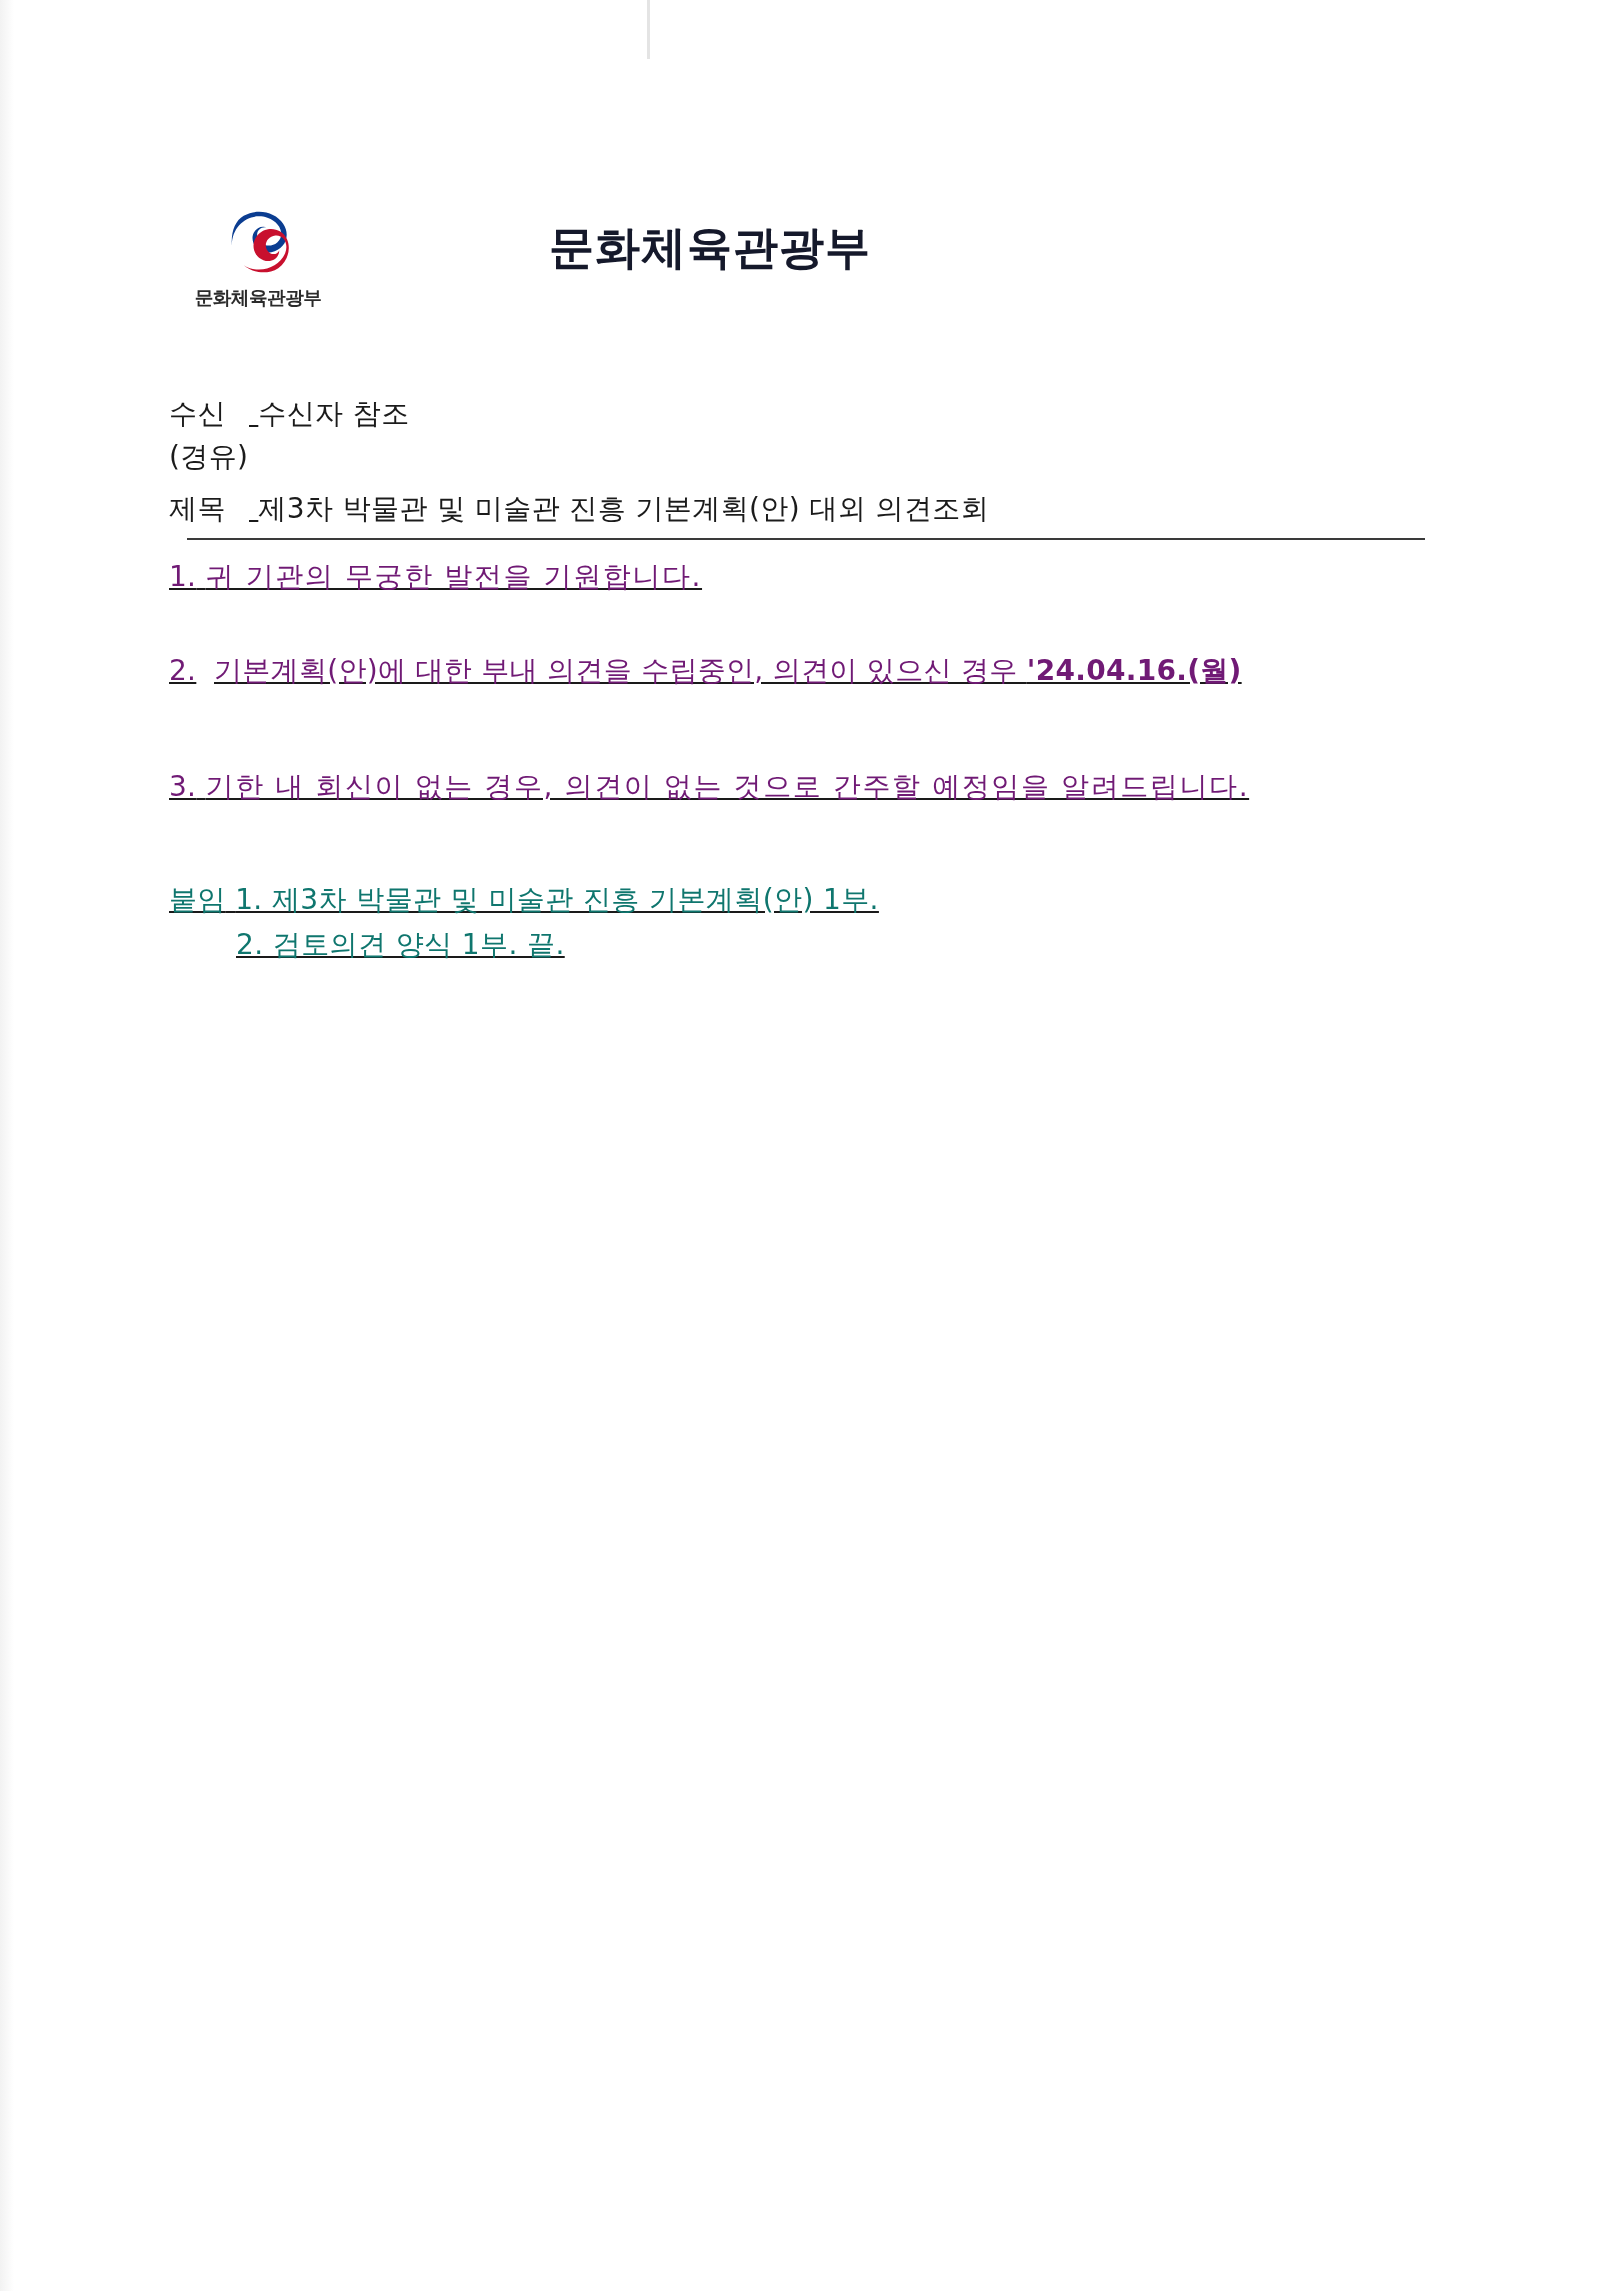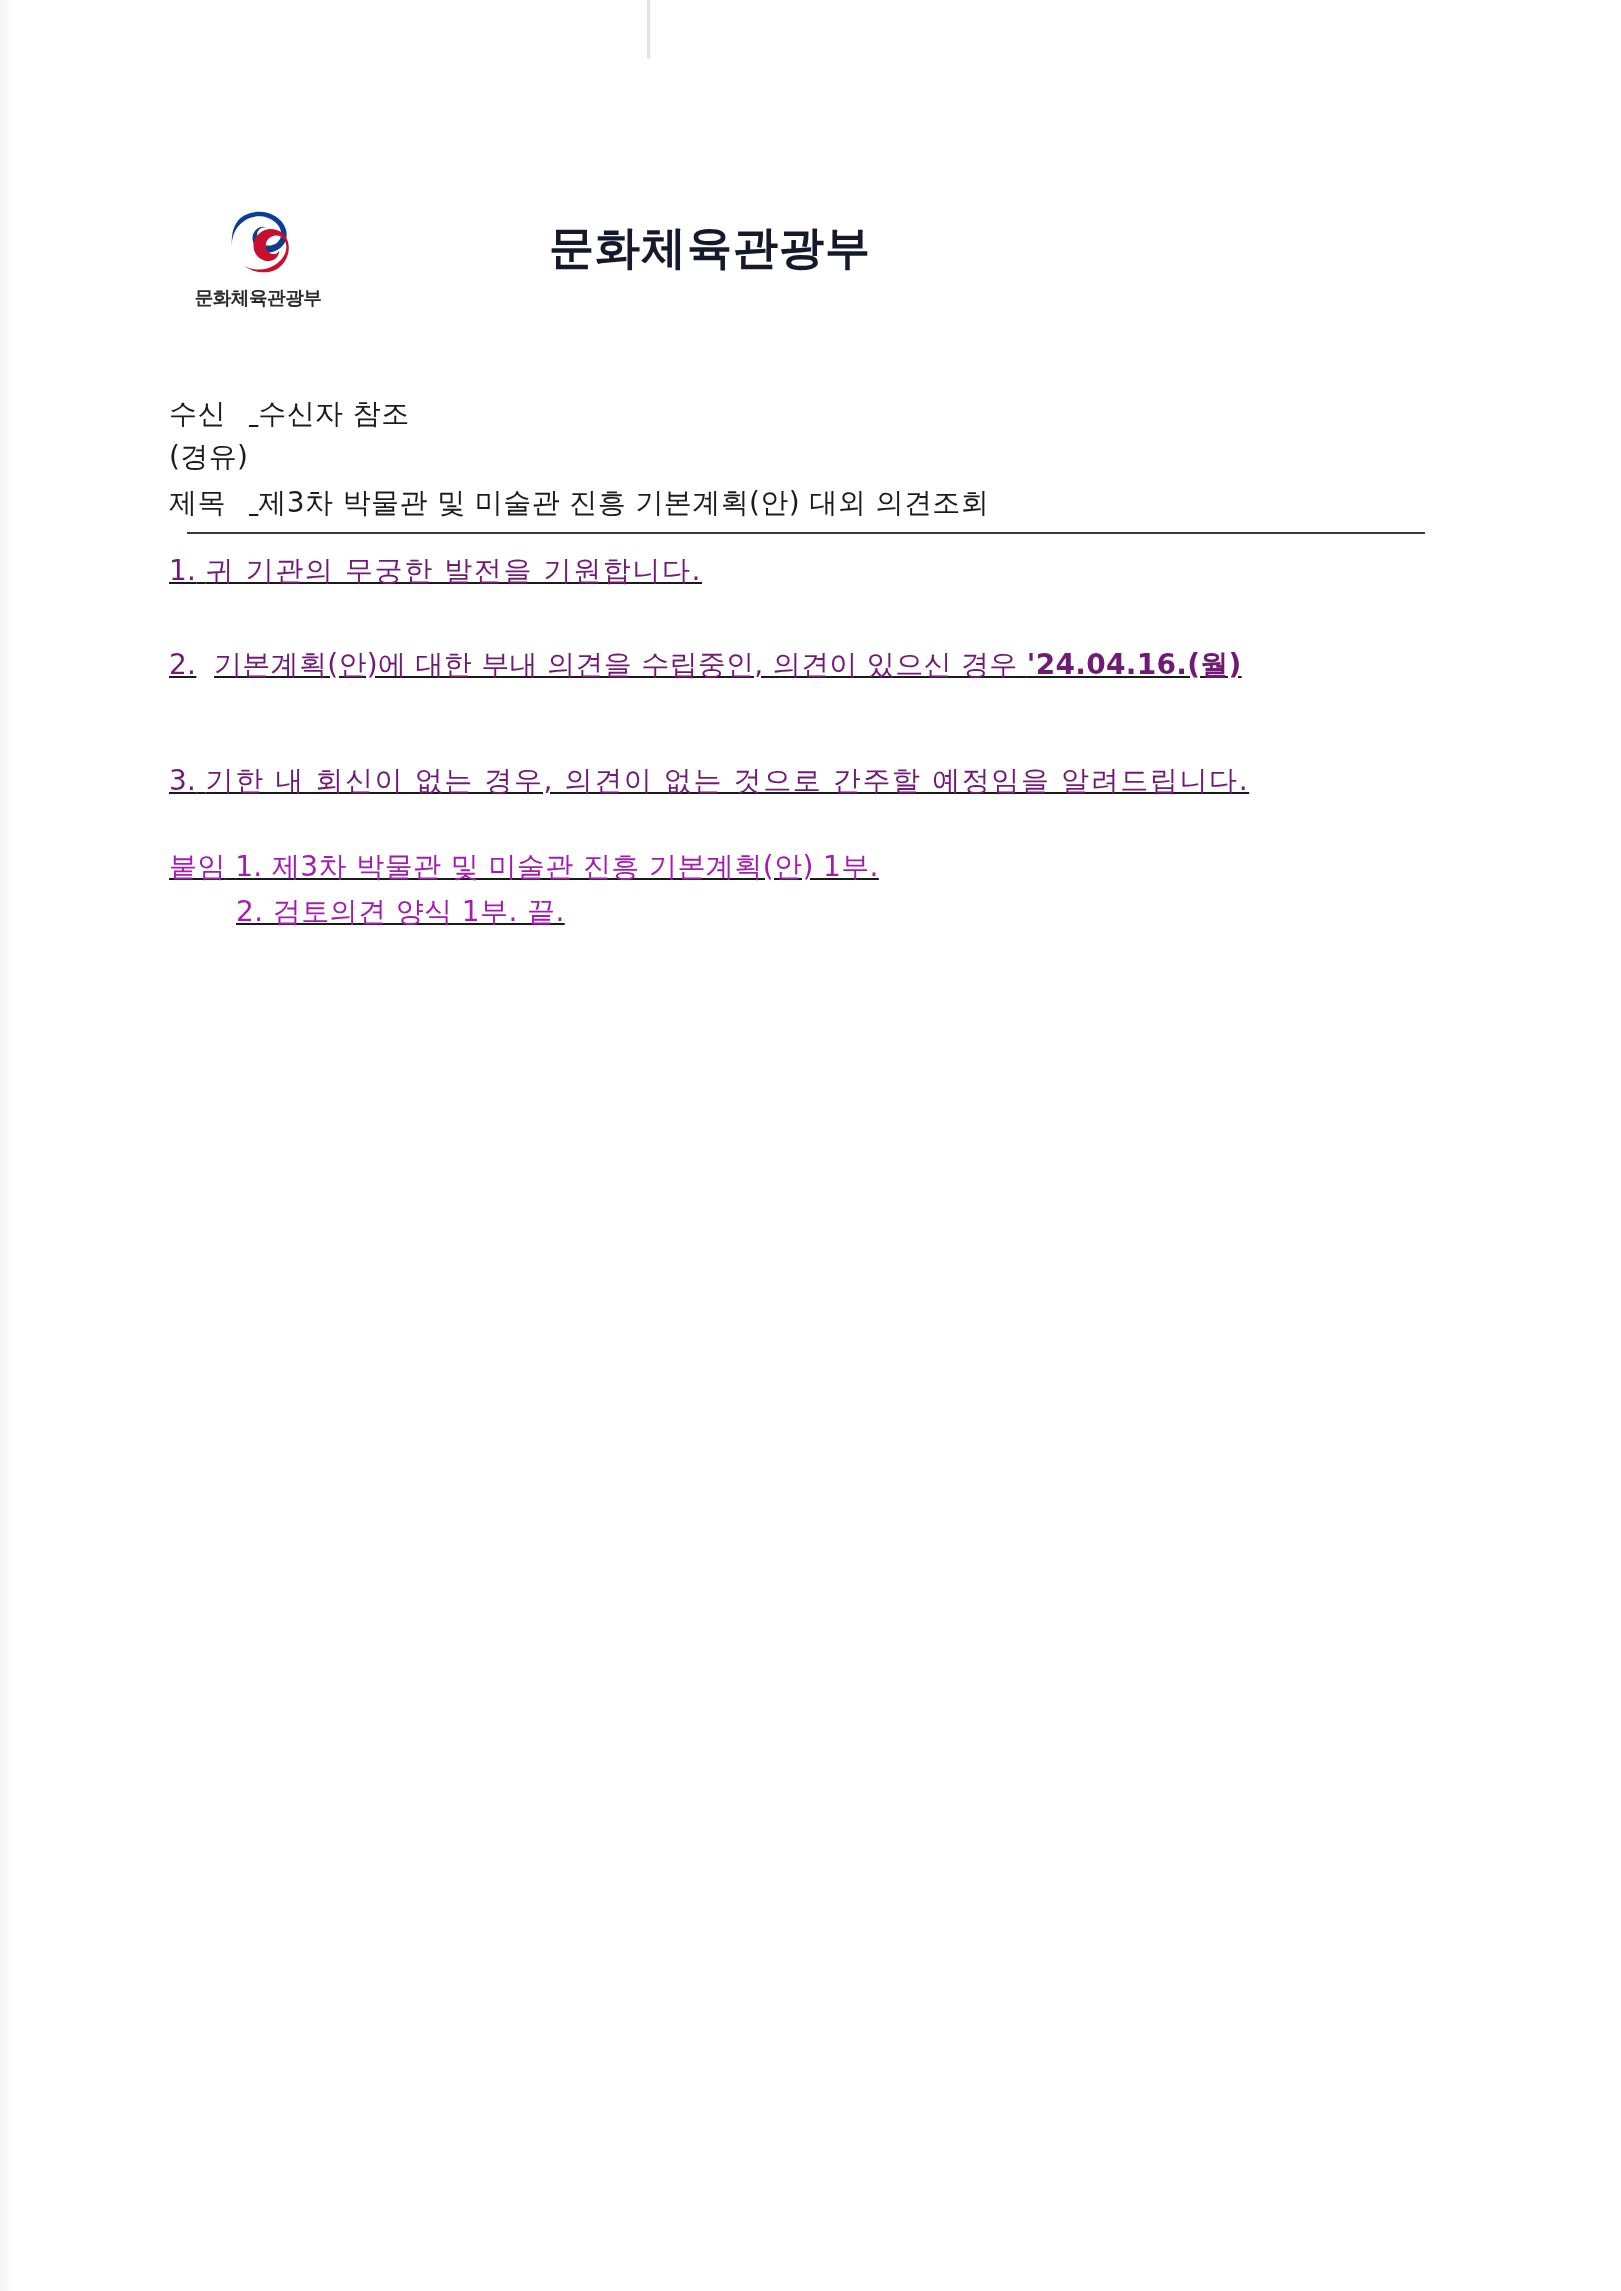--- a/index.html
+++ b/index.html
@@ -89,21 +89,21 @@
     white-space: nowrap;
   }
   .field-label {
     display: inline-block;
     min-width: 80px;
   }
   .field-value {
     display: inline-block;
   }
   .subject-row {
-    margin-top: 2px;
+    margin-top: 8px;
   }
   .hrule {
     margin-top: 7.8px;
     margin-bottom: 13.7px;
     border: 0;
     border-top: 2px solid #3a3a3a;
     width: 1238px;
   }
   .para {
     font-size: 28px;
@@ -131,25 +131,25 @@
     display: block;
     white-space: nowrap;
   }
   .bold {
     font-weight: 700;
   }
   .para-3 {
     margin-top: 71px;
   }
   .attach-block {
-    margin-top: 41px;
+    margin-top: 68px;
     font-size: 28px;
     line-height: 1.6;
     letter-spacing: 0.4px;
-    color: #a21caf;
+    color: #0f766e;
   }
   .attach-line-2 {
     padding-left: 67px;
   }
   .spaced {
     letter-spacing: 1.6px;
   }
 </style>
 </head>
 <body>

